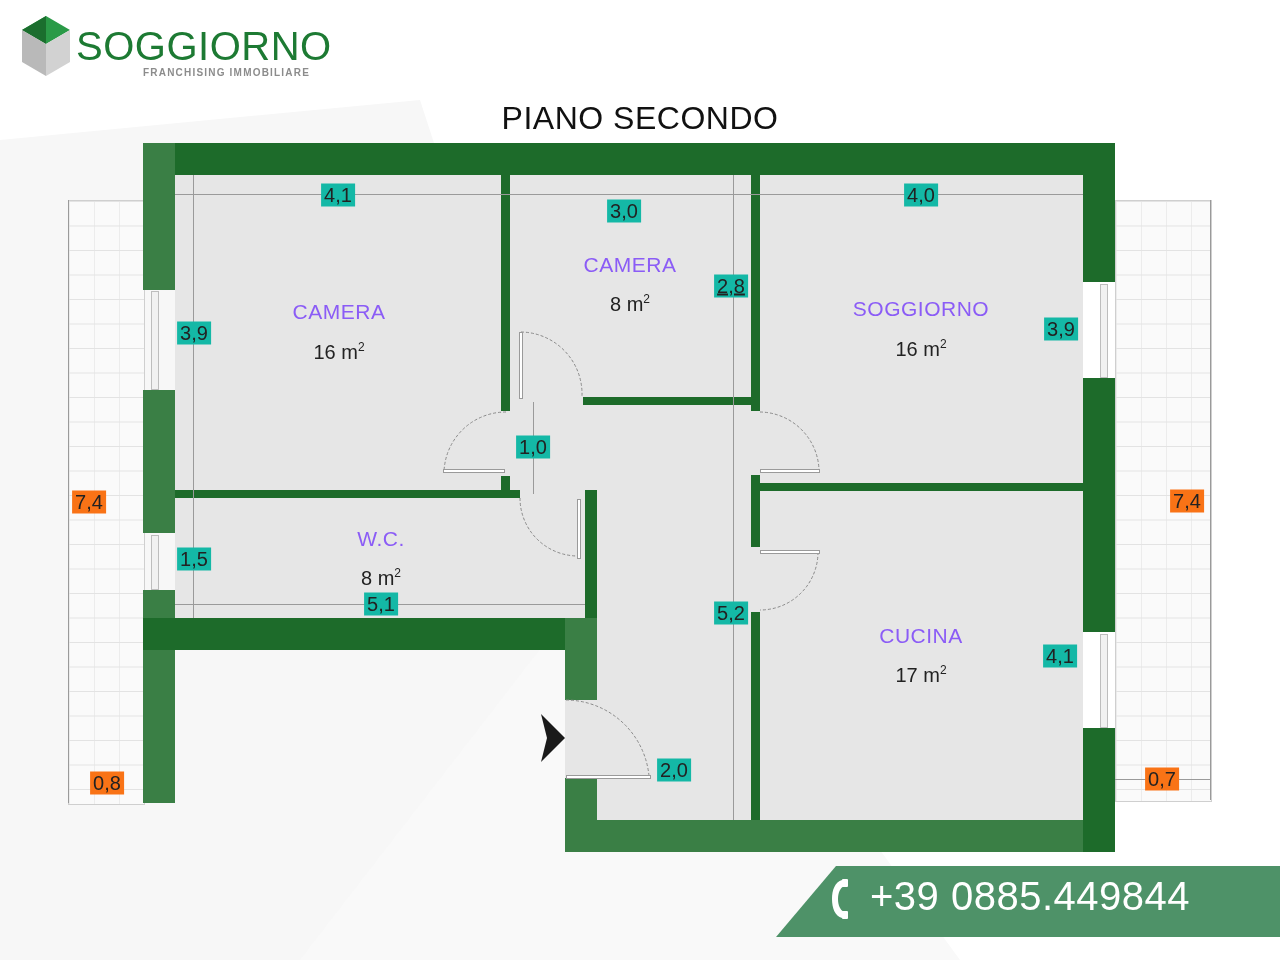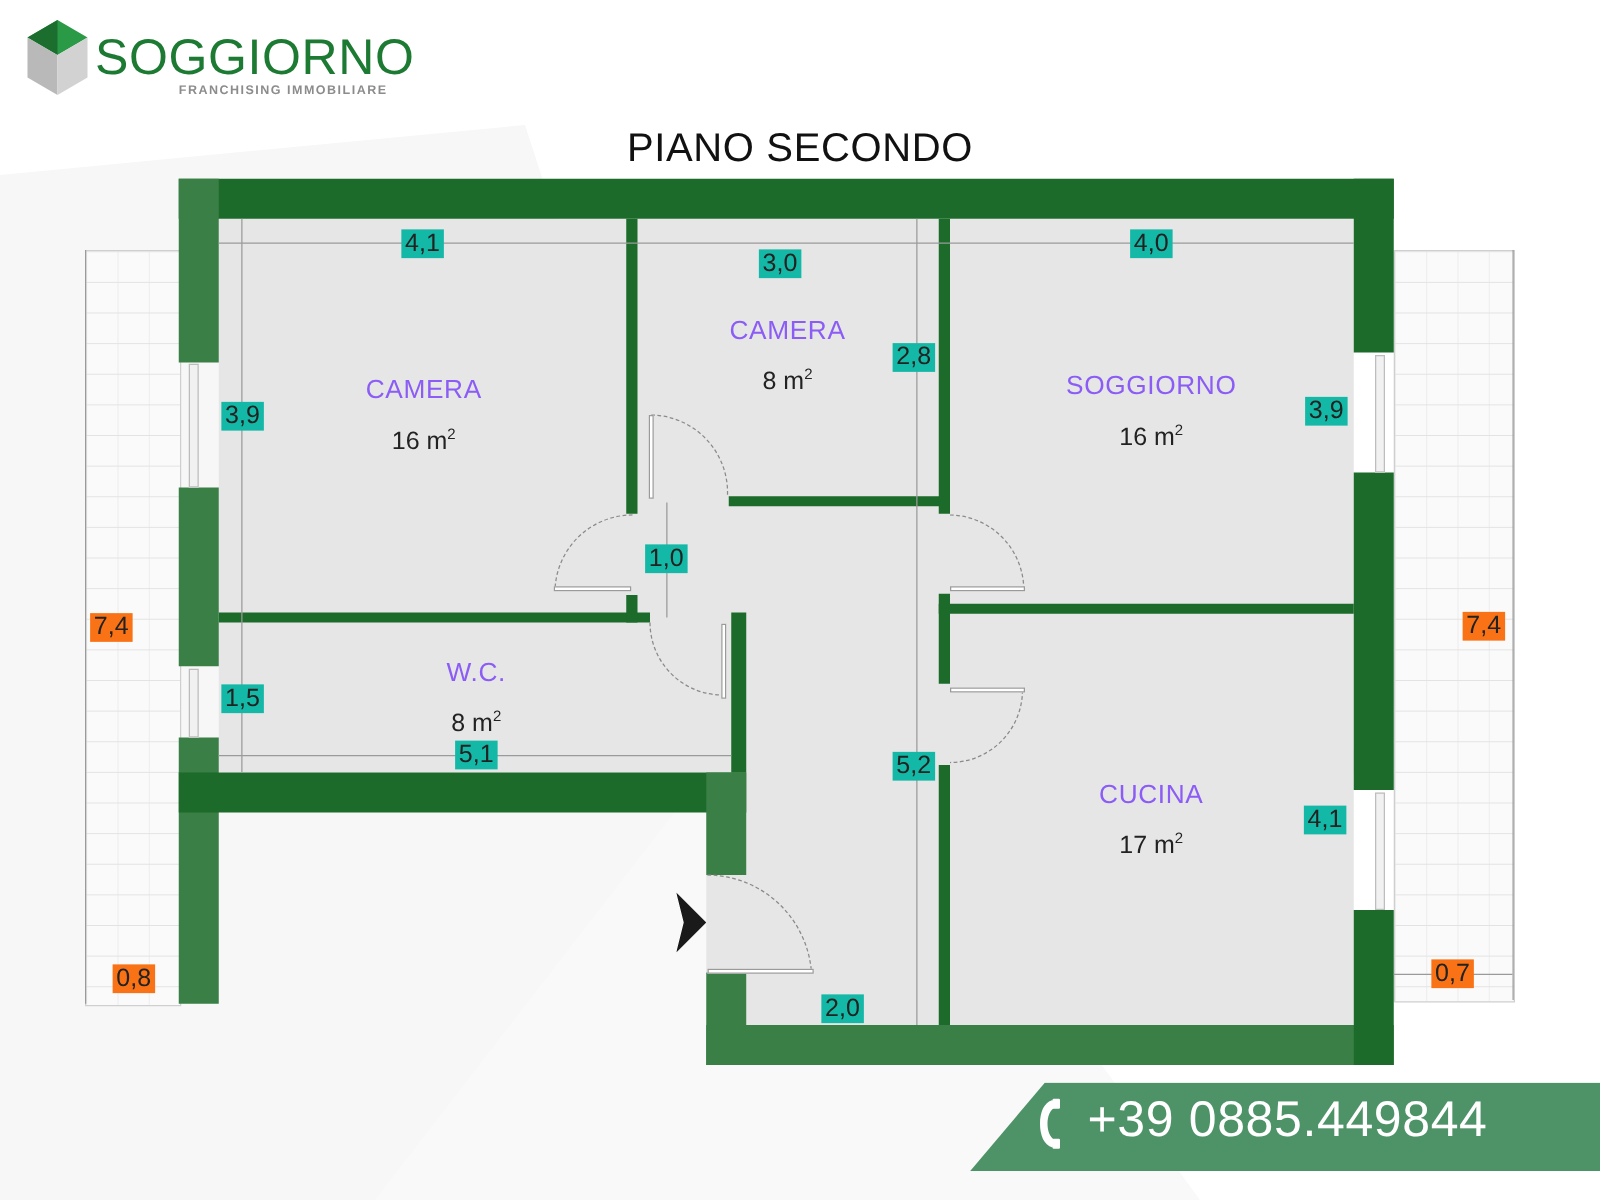--- a/index.html
+++ b/index.html
@@ -128,27 +128,27 @@
   <div class="label" style="left:381px;top:527px;">W.C.</div>
   <div class="area" style="left:381px;top:566px;"><span>8 m</span><sup>2</sup></div>
 
   <div class="label" style="left:921px;top:624px;">CUCINA</div>
   <div class="area" style="left:921px;top:663px;text-align:center;"><span>17 m</span><sup>2</sup></div>
 
   <div class="dim bg" style="left:338px;top:195px;">4,1</div>
   <div class="dim bg" style="left:624px;top:195px;margin-top:16px;">3,0</div>
   <div class="dim bg" style="left:921px;top:195px;">4,0</div>
   <div class="dim bg" style="left:194px;top:333px;">3,9</div>
-  <div class="dim bg" style="left:731px;top:286px;">2,8</div>
+  <div class="dim bg" style="left:731px;top:286px;text-decoration:underline;">2,8</div>
   <div class="dim bg" style="left:1061px;top:329px;">3,9</div>
   <div class="dim bg" style="left:533px;top:447px;">1,0</div>
   <div class="dim bg" style="left:194px;top:559px;">1,5</div>
   <div class="dim bg" style="left:381px;top:604px;">5,1</div>
   <div class="dim bg" style="left:731px;top:613px;">5,2</div>
-  <div class="dim bg" style="left:674px;top:807px;">2,0</div>
+  <div class="dim bg" style="left:674px;top:770px;">2,0</div>
   <div class="dim bg" style="left:1060px;top:656px;">4,1</div>
   <div class="dim wbg" style="left:89px;top:502px;">7,4</div>
   <div class="dim wbg" style="left:107px;top:783px;">0,8</div>
   <div class="dim wbg" style="left:1187px;top:501px;">7,4</div>
   <div class="dim wbg" style="left:1162px;top:779px;">0,7</div>
 </div>
 
 <div id="phone-banner"></div>
 <svg id="phone-icon" viewBox="0 0 24 42">
   <path d="M14,2 C7,4 4,12 4,21 C4,30 7,38 14,40 L16,34 C12,32 10,27 10,21 C10,15 12,10 16,8 Z" fill="#ffffff"></path>

